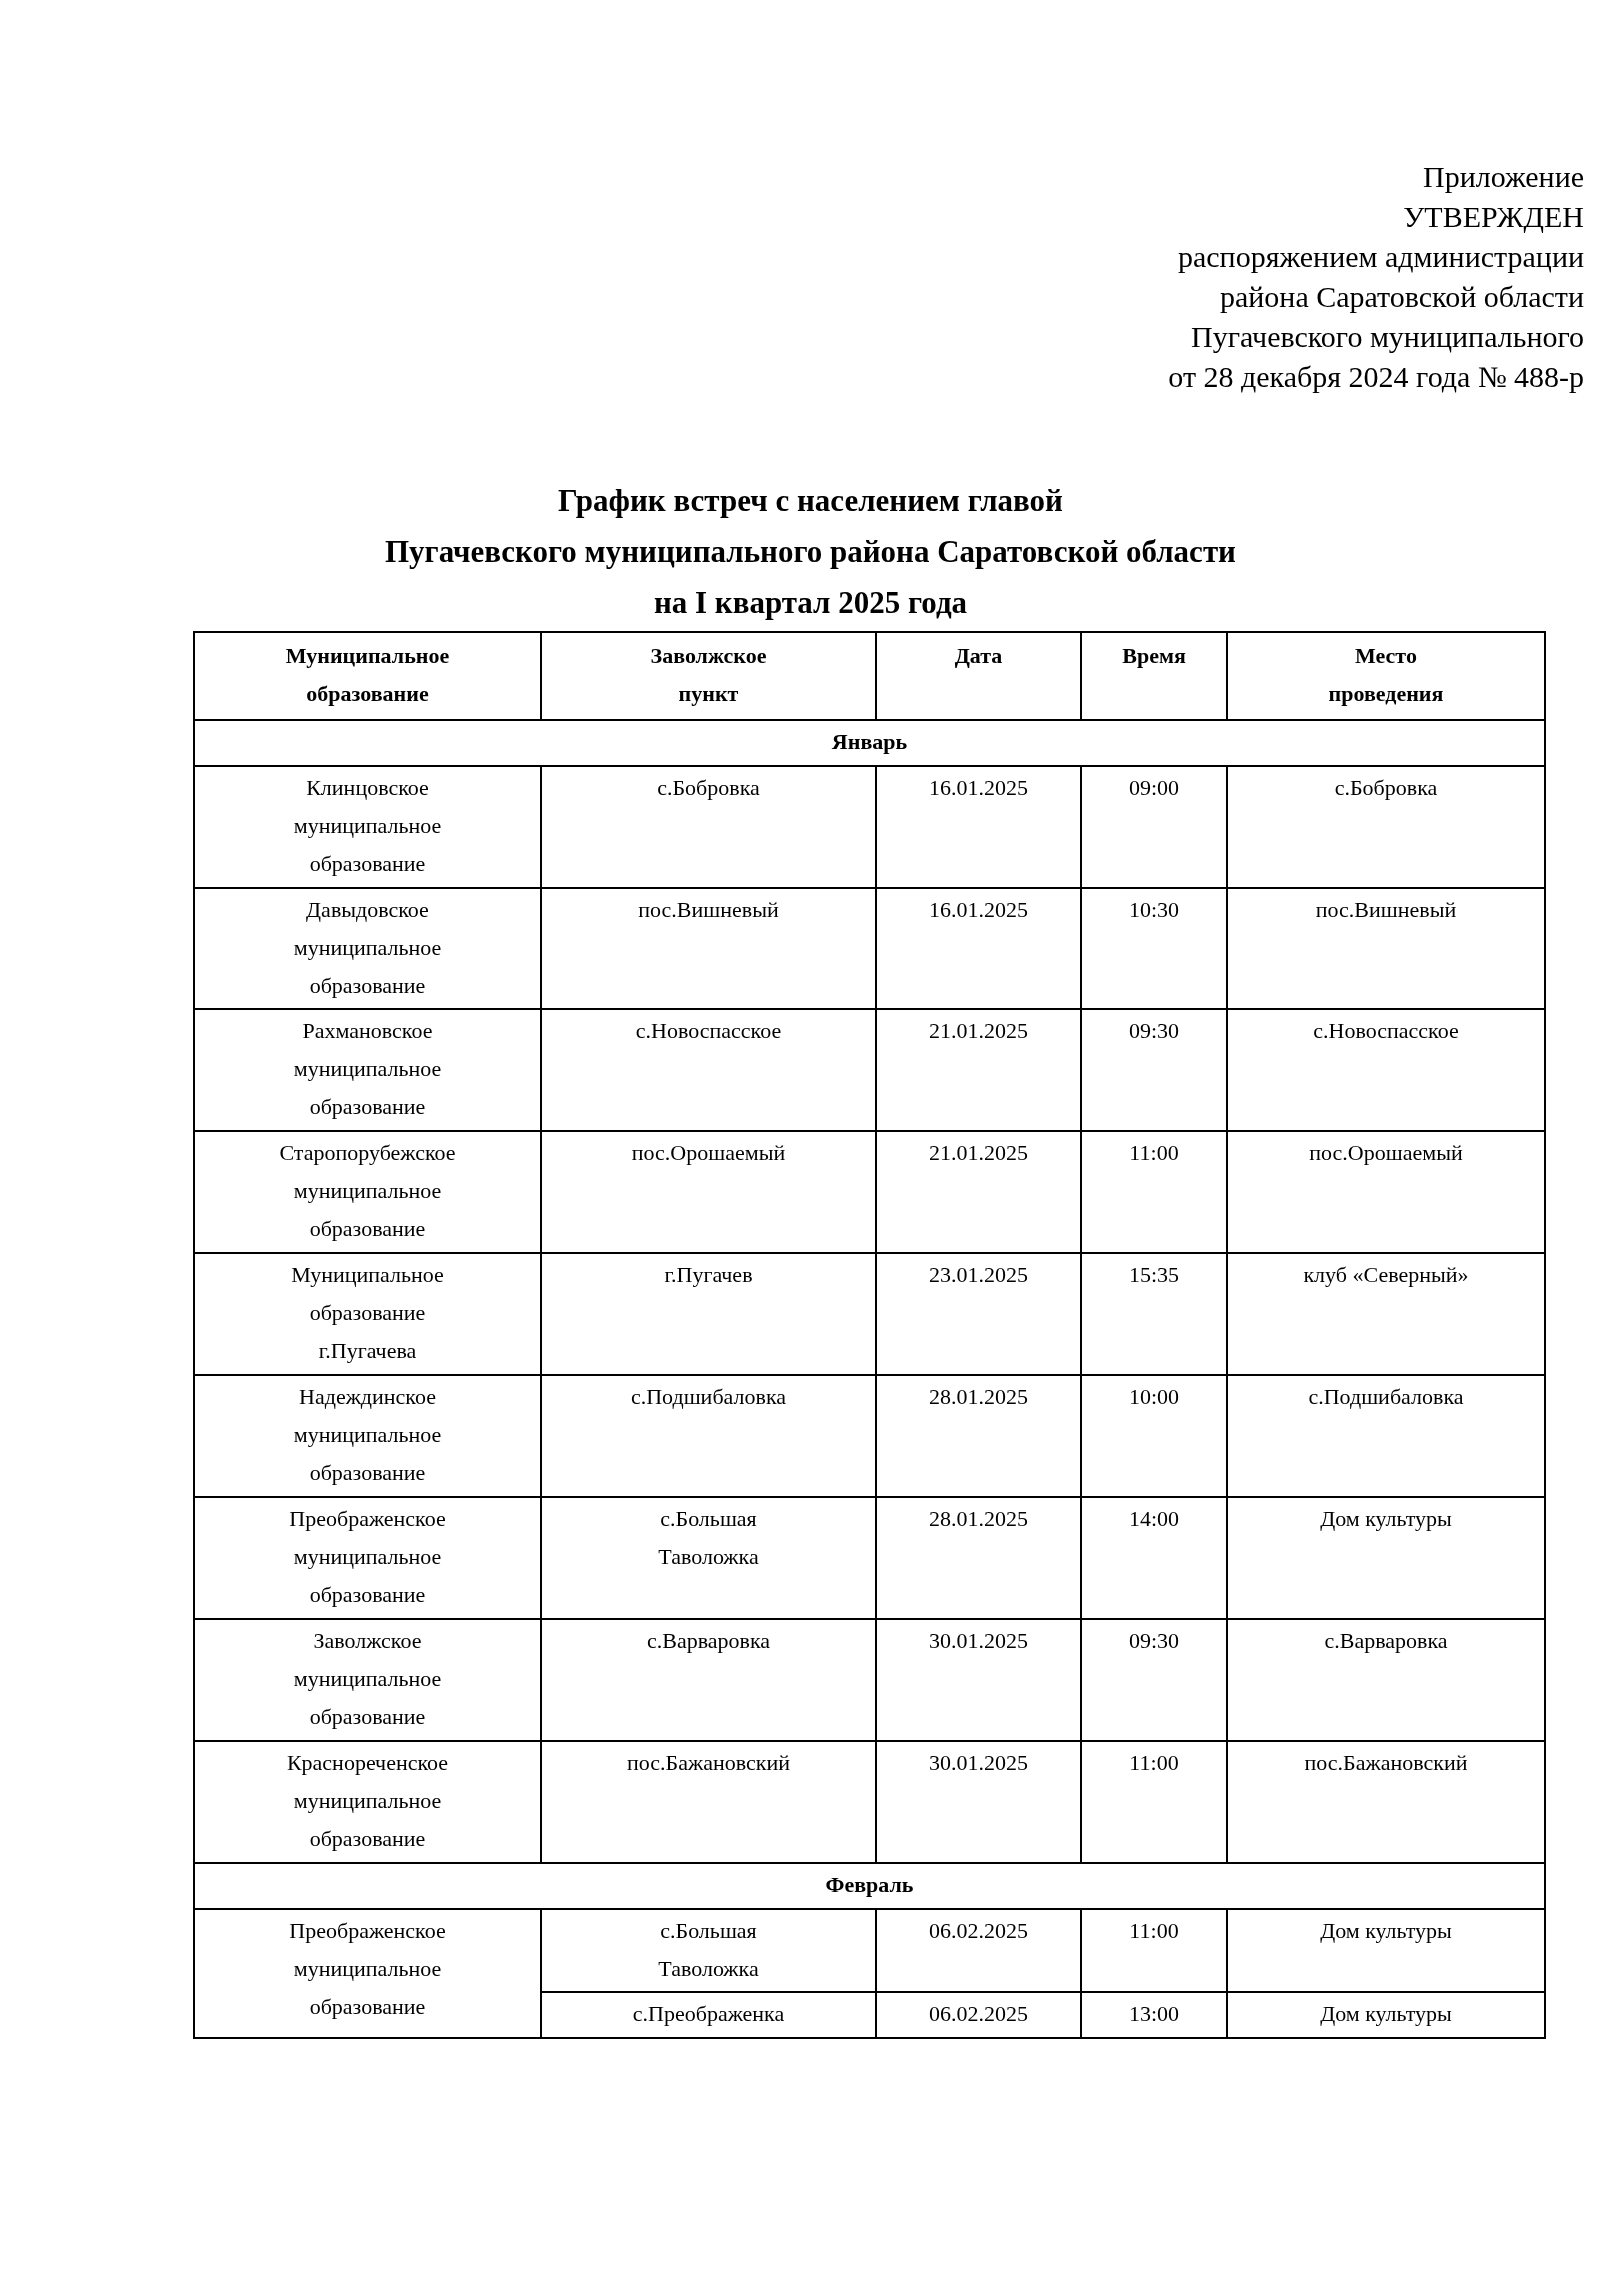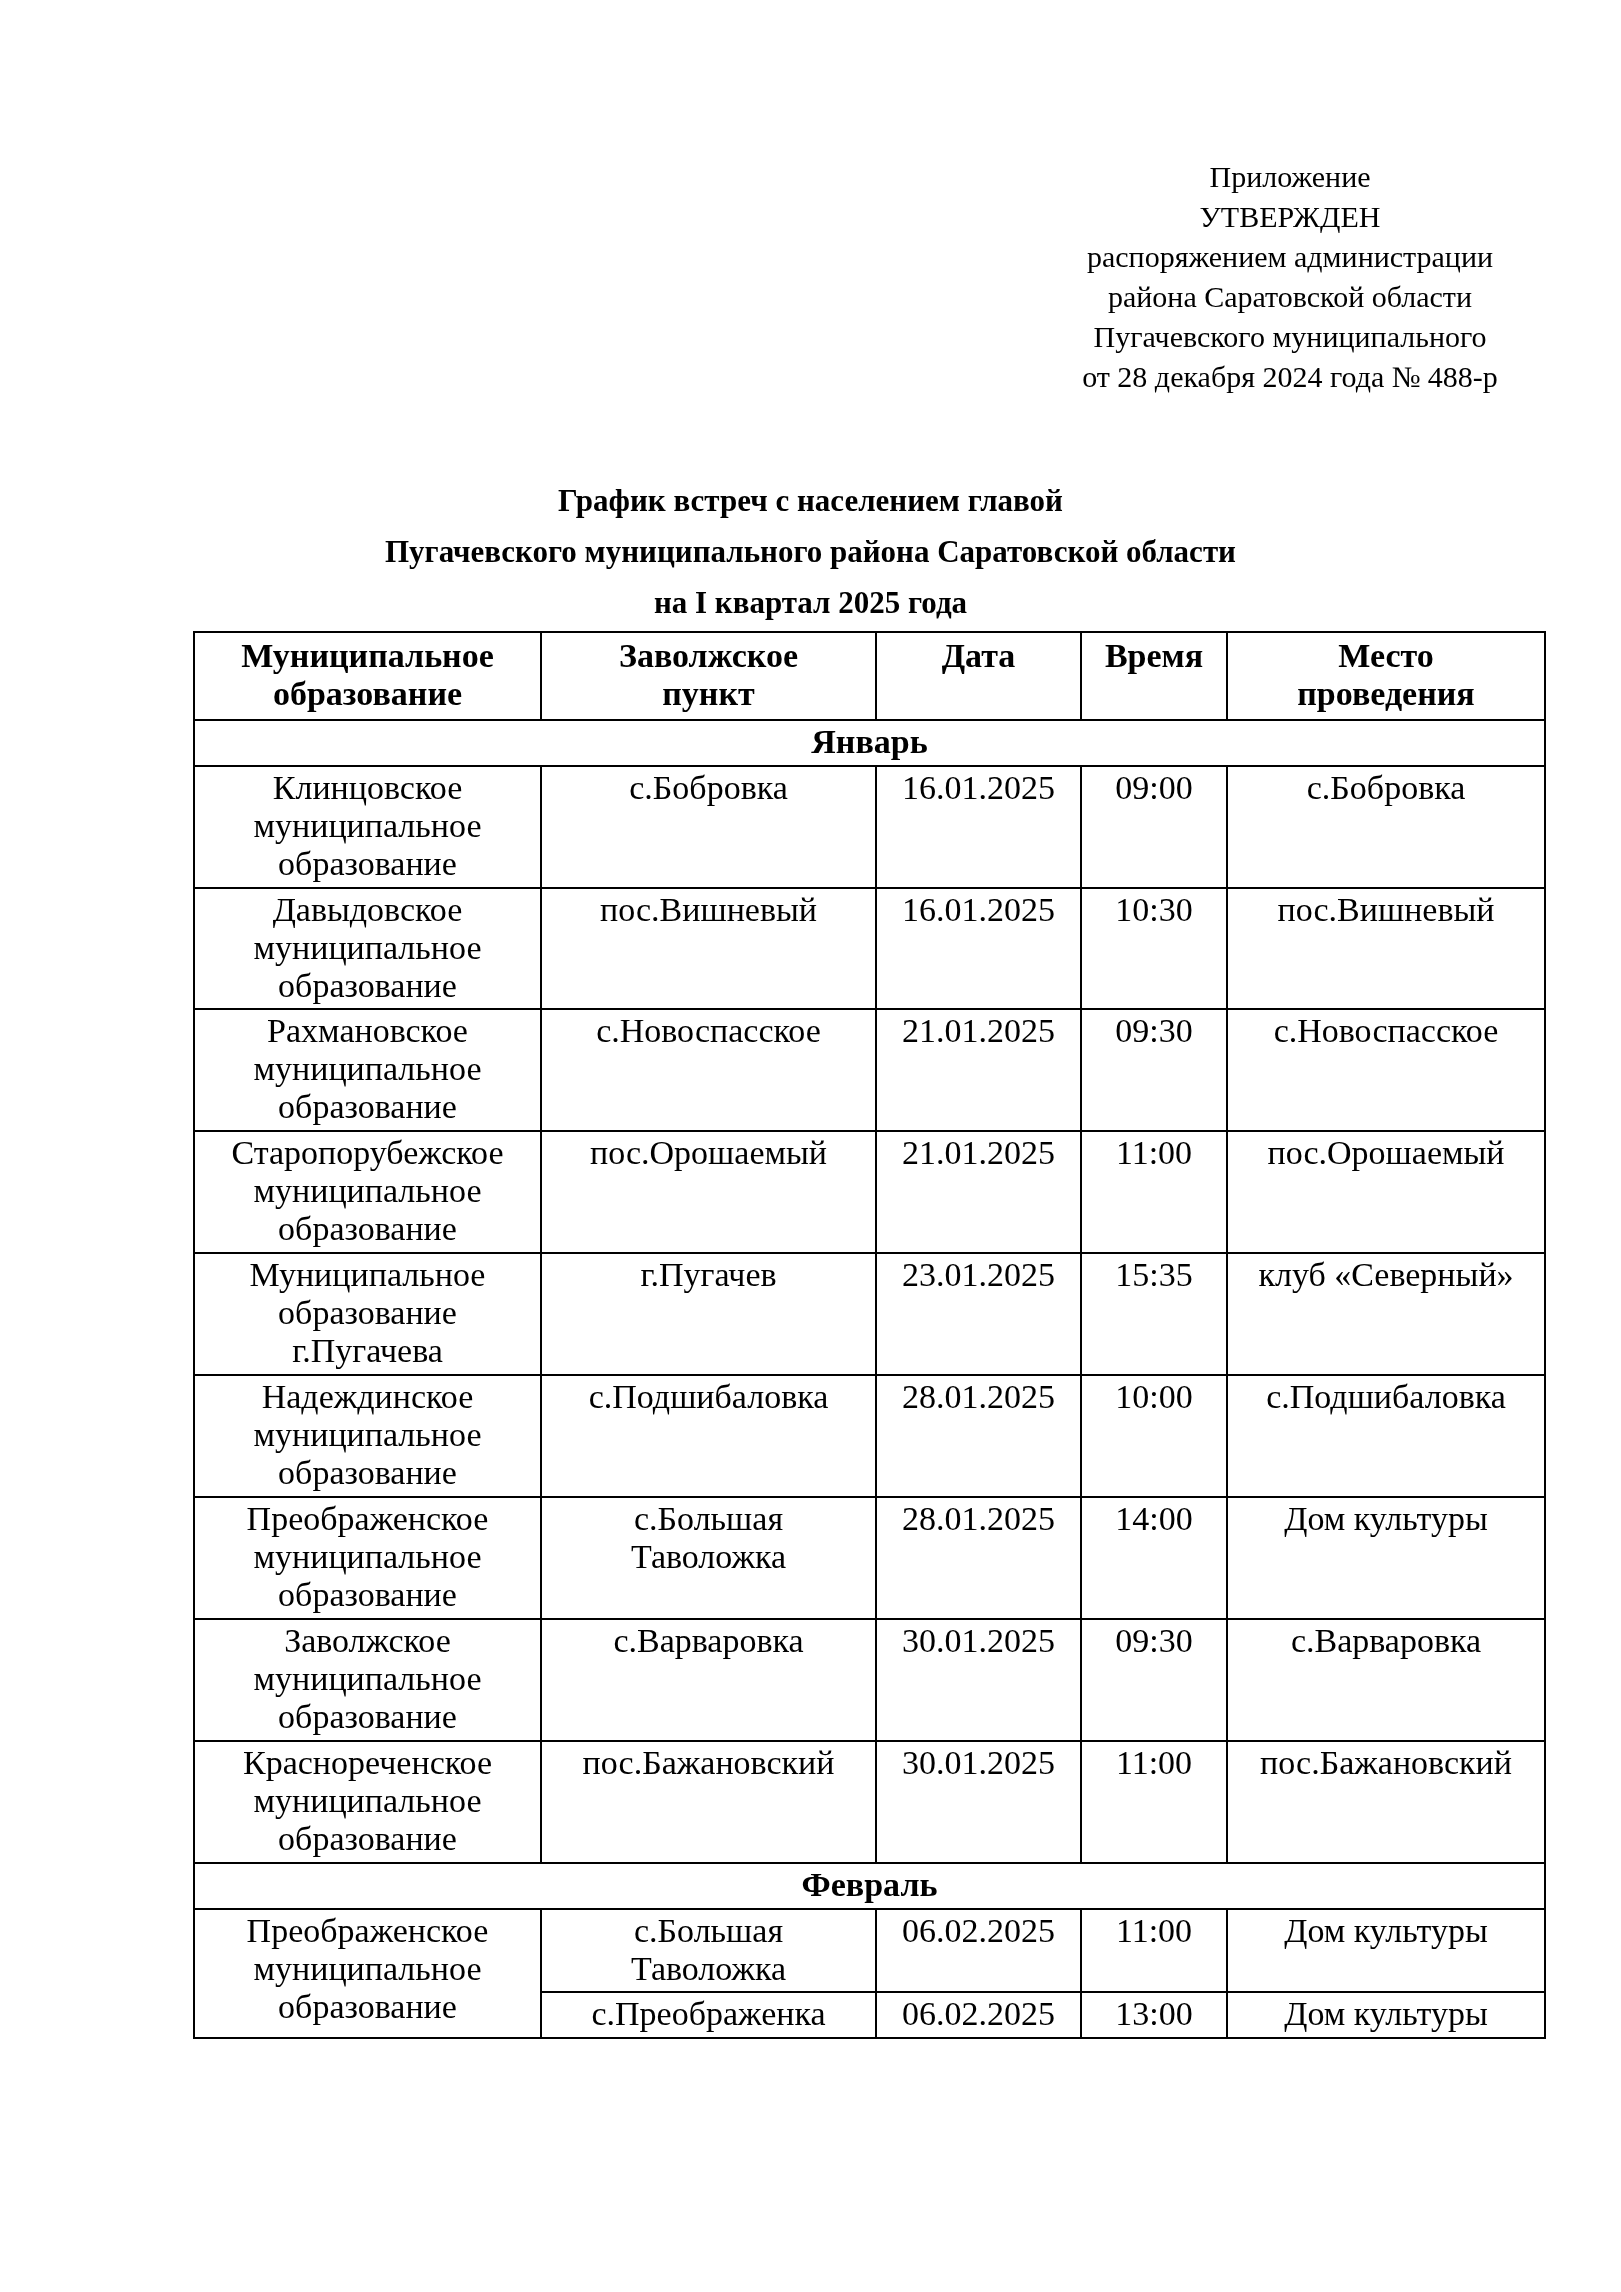--- a/index.html
+++ b/index.html
@@ -24,21 +24,21 @@
     width: 1621px;
     height: 2293px;
   }
 
   
   .approval-block {
     position: absolute;
     left: 996px;
     top: 157px;
     width: 588px;
-    text-align: center;
+    text-align: right;
     font-size: 30px;
     line-height: 40px;
     white-space: nowrap;
   }
   .approval-line {
     display: block;
   }
 
   
   .doc-title {
@@ -57,21 +57,21 @@
   .table-wrap {
     position: absolute;
     left: 193px;
     top: 631px;
     width: 1351px;
   }
   table.schedule {
     border-collapse: collapse;
     width: 1351px;
     table-layout: fixed;
-    font-size: 34px;
+    font-size: 22px;
     line-height: 38px;
   }
   table.schedule th,
   table.schedule td {
     border: 2px solid #000000;
     padding: 2px 4.9px 3.9px 4.9px;
     text-align: center;
     vertical-align: top;
     word-wrap: break-word;
   }

